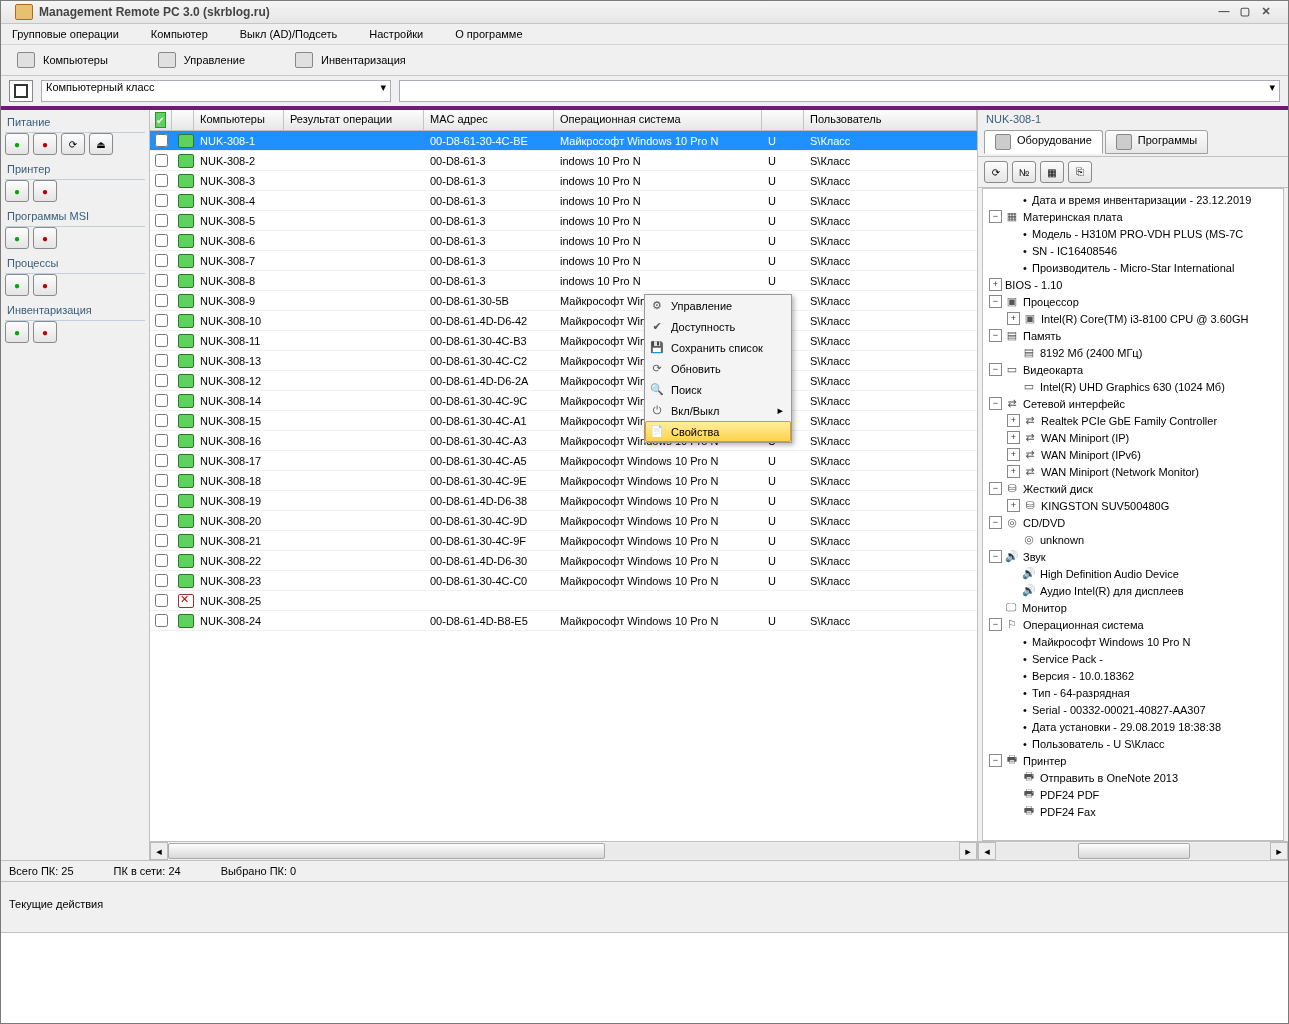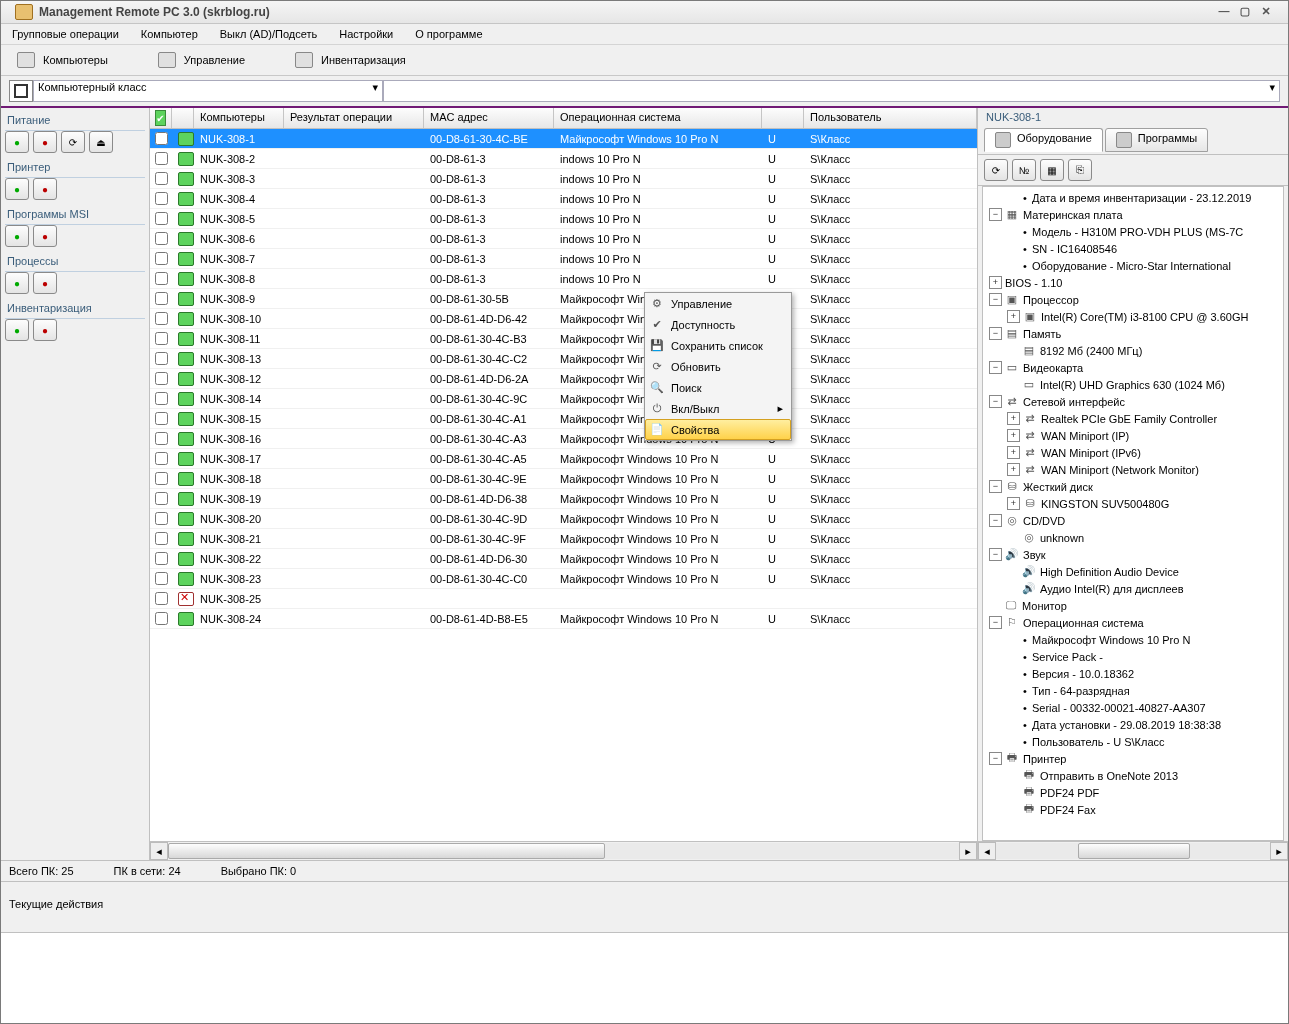--- a/index.html
+++ b/index.html
@@ -1,29 +1,29 @@
 <!DOCTYPE html>
 <html><head>
 <meta charset="utf-8">
 <style>
   html,body{margin:0;padding:0;width:1289px;height:1024px;font-family:Tahoma,Verdana,sans-serif;font-size:11px;color:#000;background:#f0f0f0;overflow:hidden}
   .window{width:1289px;height:1024px;background:#f0f0f0;border:1px solid #7a7a7a;box-sizing:border-box;display:flex;flex-direction:column}
   .titlebar{height:22px;background:linear-gradient(#f5f5f5,#e6e6e6);display:flex;align-items:center;padding:0 14px;border-bottom:1px solid #c5c5c5}
   .titlebar .icon{width:16px;height:14px;background:#e8c070;border:1px solid #a07020;border-radius:2px;margin-right:6px}
   .titlebar .title{font-size:12px;font-weight:bold;color:#444;flex:1}
   .titlebar .winbtns span{display:inline-block;width:16px;height:14px;margin-left:2px;text-align:center;color:#555;font-weight:bold;cursor:pointer}
-  .menubar{height:20px;background:#f0f0f0;display:flex;align-items:center;padding:0 4px;gap:8px;border-bottom:1px solid #d4d4d4}
+  .menubar{height:20px;background:#f0f0f0;display:flex;align-items:center;padding:0 4px;gap:18px;border-bottom:1px solid #d4d4d4}
   .menubar .mitem{padding:2px 7px;cursor:pointer}
   .toolbar-main{height:30px;background:#f0f0f0;display:flex;align-items:center;padding:0 6px;gap:30px;border-bottom:1px solid #c8c8c8}
   .toolbar-main .tbtn{display:flex;align-items:center;gap:8px;padding:3px 10px;cursor:pointer}
   .toolbar-main .tbtn .ticon{width:16px;height:14px;border:1px solid #888;border-radius:2px;background:#e0e0e0}
   .filter-row{height:20px;display:flex;align-items:center;padding:0 8px;gap:4px;border-bottom:1px solid #d0d0d0;font-size:11px;color:#333}
   .filter-row .scanx{color:#c00;font-weight:bold;margin-right:4px}
   .filter-row .lbl{margin-left:4px}
-  .combo-row{height:26px;display:flex;align-items:center;padding:2px 8px;border-bottom:2px solid #701a75}
+  .combo-row{height:26px;display:flex;align-items:center;padding:2px 8px;gap:8px;border-bottom:4px solid #701a75}
   .combo-row .scanbtn{width:22px;height:20px;border:1px solid #888;background:#fff;display:flex;align-items:center;justify-content:center}
   .combo-row .scanbtn .sq{width:10px;height:10px;border:2px solid #333}
   .combo-row select,.combo-row .combo{height:20px;border:1px solid #aab;background:#fff;font:inherit;padding:0 4px}
   .combo-row .combo1{flex:0 0 340px}
   .combo-row .combo2{flex:1}
   .body{flex:1;display:flex;overflow:hidden}
   .sidebar{flex:0 0 140px;border-right:1px solid #c0c0c0;background:#f0f0f0;padding:4px 4px}
   .sb-group .sb-title{color:#3a5d7a;padding:2px 2px 4px;border-bottom:1px solid #c0d0e0;margin-bottom:0}
   .sb-btns{display:flex;flex-wrap:wrap;gap:4px;margin-bottom:6px}
   .sb-btn{width:22px;height:20px;border:1px solid #8a8a8a;border-radius:3px;background:linear-gradient(#fdfdfd,#e4e4e4);display:flex;align-items:center;justify-content:center;cursor:pointer;font-size:10px}
@@ -609,21 +609,21 @@
           <div class="tn">
             <span class="sp" style="width:24px"></span>
             <span class="sp" style="width:15px"></span>
             <span class="bullet">•</span>
             <span class="lbl">SN - IC16408546</span>
           </div>
           <div class="tn">
             <span class="sp" style="width:24px"></span>
             <span class="sp" style="width:15px"></span>
             <span class="bullet">•</span>
-            <span class="lbl">Оборудование - Micro-Star International</span>
+            <span class="lbl">Производитель - Micro-Star International</span>
           </div>
           <div class="tn">
             <span class="sp" style="width:6px"></span>
             <span class="tg">+</span>
             <span class="lbl">BIOS - 1.10</span>
           </div>
           <div class="tn">
             <span class="sp" style="width:6px"></span>
             <span class="tg">−</span>
             <span class="ticon">▣</span>

